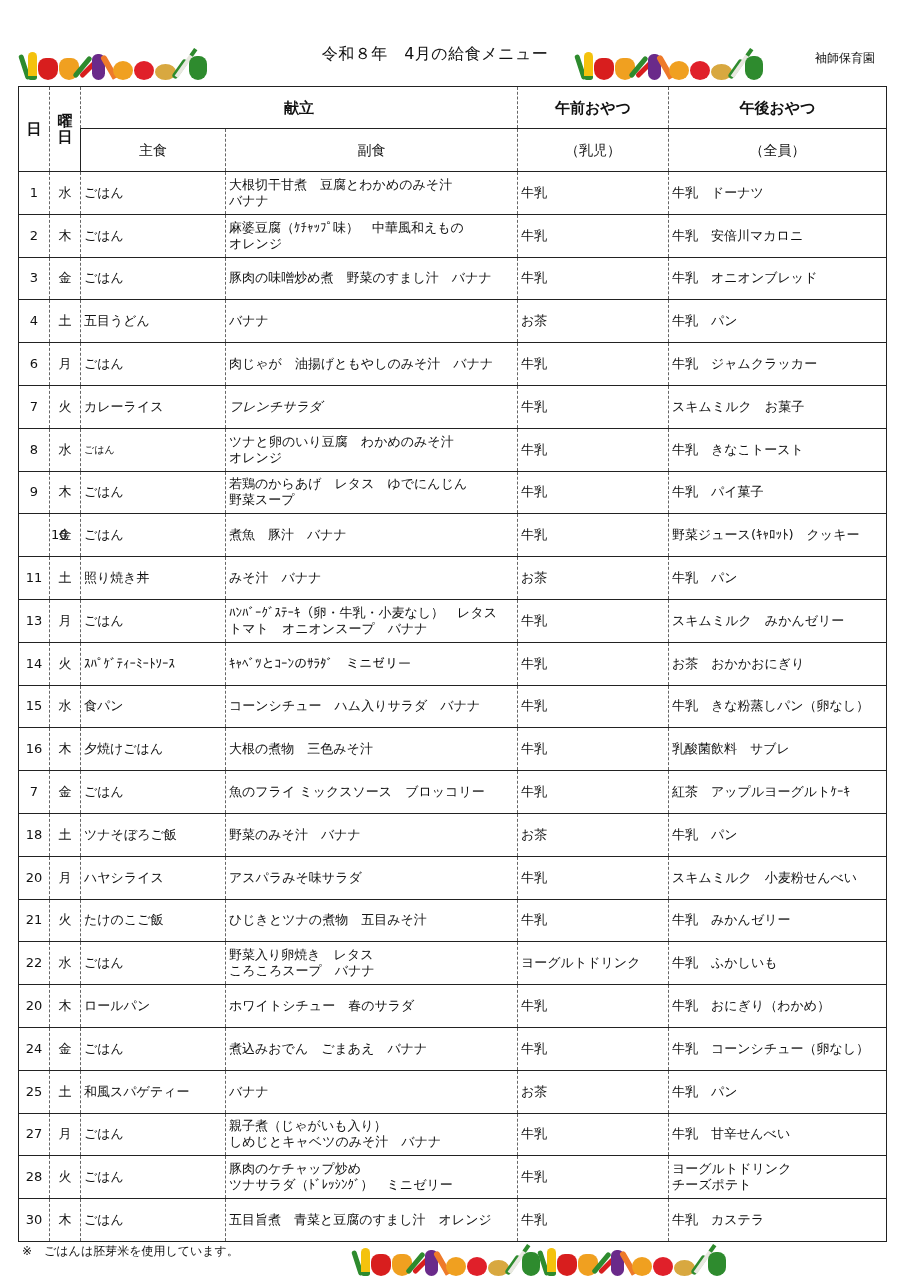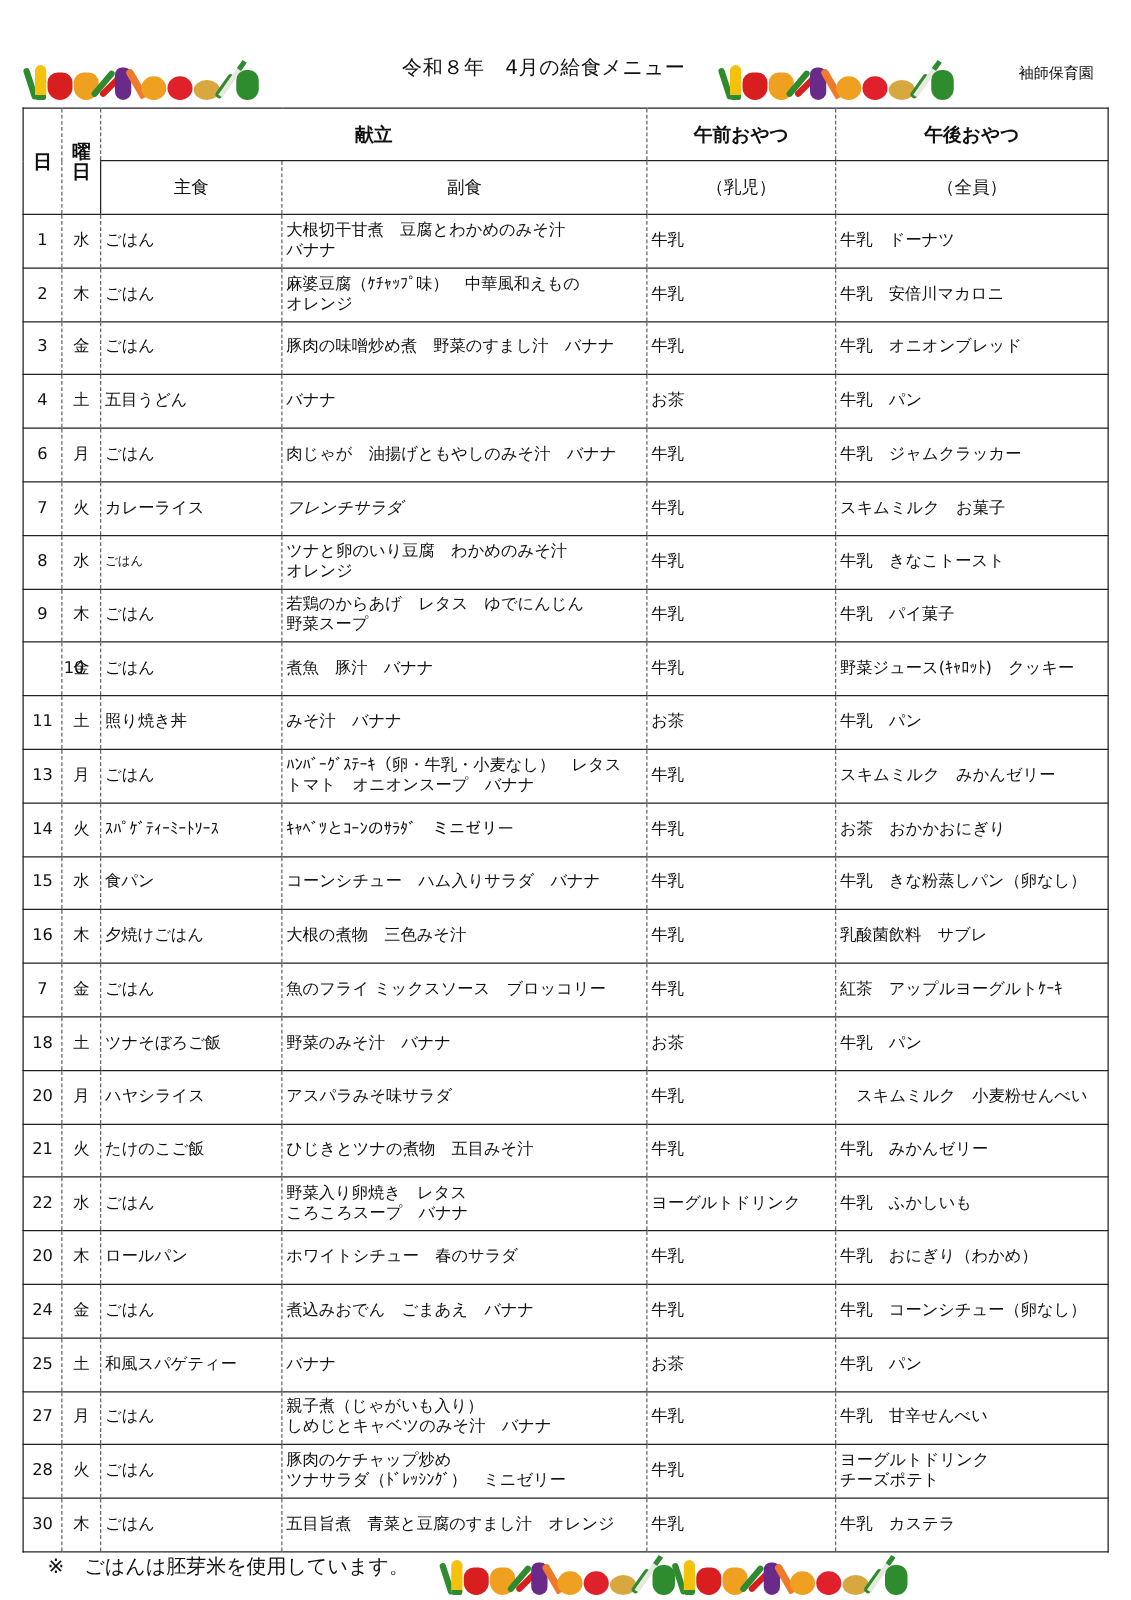--- a/index.html
+++ b/index.html
@@ -26,21 +26,21 @@
   }
   table.menu tr > *:first-child { border-left: 1px solid #222; }
   table.menu tr > *:last-child { border-right: 1px solid #222; }
   table.menu th.bold { font-weight: bold; font-size: 15px; text-align: center; }
   table.menu th.sub { text-align: center; font-size: 14px; }
   tr.h1 { height: 42px; }
   tr.h2 { height: 43px; }
   tr.row { height: 42.8px; }
   td.day, td.wd { text-align: center; }
   td.small { font-size: 10px; }
-  .footnote { position: absolute; left: 38px; top: 1243px; font-size: 16px; }
+  .footnote { position: absolute; left: 22px; top: 1243px; font-size: 12px; }
 </style>
 </head>
 <body>
 
 <div class="veg-strip" style="left:22px; top:50px;">
     <span class="veg" style="width: 5px; height: 26px; background: rgb(46, 139, 46); border-radius: 3px; transform: rotate(-18deg);"></span>
     <span class="veg" style="width: 9px; height: 24px; background: rgb(244, 194, 13); border-radius: 5px 5px 3px 3px; border-bottom: 4px solid rgb(46, 139, 46);"></span>
     <span class="veg" style="width: 20px; height: 22px; background: rgb(216, 30, 30); border-radius: 8px 8px 10px 10px;"></span>
     <span class="veg" style="width: 20px; height: 22px; background: rgb(240, 160, 32); border-radius: 8px 8px 10px 10px;"></span>
     <span class="veg" style="width: 5px; height: 26px; background: rgb(46, 139, 46); border-radius: 3px; transform: rotate(40deg);"></span>
@@ -232,21 +232,21 @@
         <td style="white-space: pre-line;">野菜のみそ汁　バナナ</td>
         <td style="white-space: pre-line;">お茶</td>
         <td style="white-space: pre-line;">牛乳　パン</td>
       </tr>
       <tr class="row">
         <td class="day" style="white-space: pre-line;">20</td>
         <td class="wd" style="white-space: pre-line;">月</td>
         <td style="white-space: pre-line;">ハヤシライス</td>
         <td style="white-space: pre-line;">アスパラみそ味サラダ</td>
         <td style="white-space: pre-line;">牛乳</td>
-        <td style="white-space: pre-line; text-align: center;">スキムミルク　小麦粉せんべい</td>
+        <td style="white-space: pre-line;">スキムミルク　小麦粉せんべい</td>
       </tr>
       <tr class="row">
         <td class="day" style="white-space: pre-line;">21</td>
         <td class="wd" style="white-space: pre-line;">火</td>
         <td style="white-space: pre-line;">たけのこご飯</td>
         <td style="white-space: pre-line;">ひじきとツナの煮物　五目みそ汁</td>
         <td style="white-space: pre-line;">牛乳</td>
         <td style="white-space: pre-line;">牛乳　みかんゼリー</td>
       </tr>
       <tr class="row">

